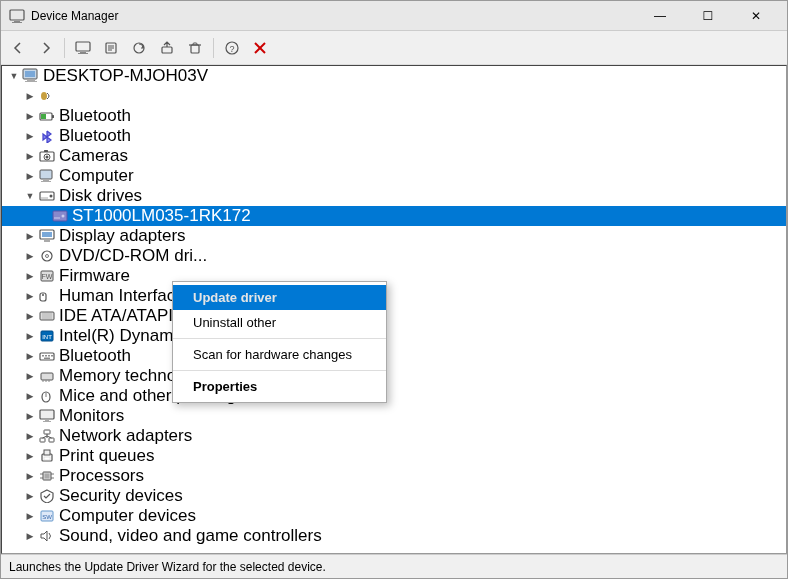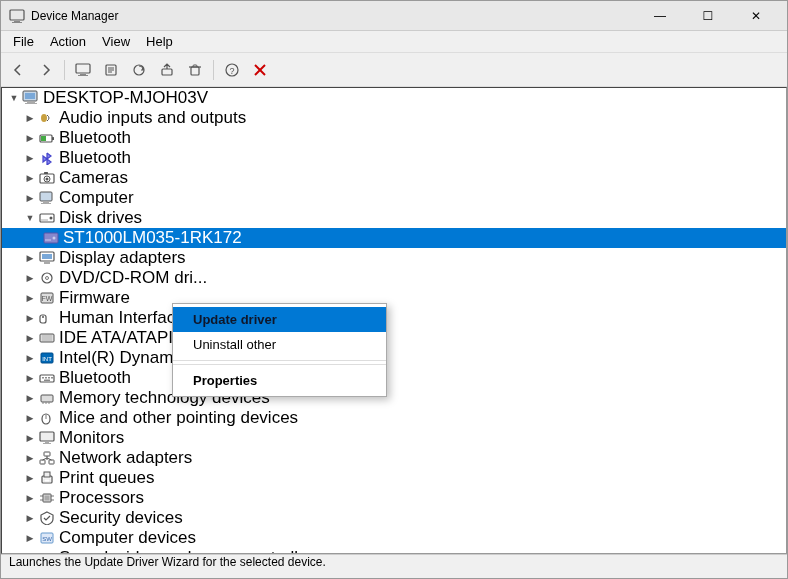--- a/index.html
+++ b/index.html
@@ -159,21 +159,21 @@
       margin-right: 3px;
     }
 
     .item-label {
       font-size: 17px;
     }
 
     
     .indent-0 { padding-left: 4px; }
     .indent-1 { padding-left: 20px; }
-    .indent-2 { padding-left: 24px; }
+    .indent-2 { padding-left: 33px; }
 
     
     .context-menu {
       position: absolute;
       left: 170px;
       top: 215px;
       background: white;
       border: 1px solid #aaa;
       box-shadow: 3px 3px 8px rgba(0,0,0,0.25);
       z-index: 100;
@@ -182,36 +182,37 @@
     }
     .ctx-item {
       padding: 5px 20px;
       cursor: pointer;
       font-size: 13px;
       display: flex;
       align-items: center;
     }
     .ctx-item.highlighted {
       background: #0078d4;
-      color: #0f172a;
+      color: #e5e5e5;
       font-weight: 600;
     }
     .ctx-item.bold { font-weight: bold; }
     .ctx-sep {
       height: 1px;
       background: #ddd;
       margin: 3px 0;
     }
 
     
     .status-bar {
       height: 24px;
       background: #f0f0f0;
       border-top: 1px solid #ccc;
       display: flex;
+      align-items: center;
       padding: 0 8px;
       font-size: 12px;
       flex-shrink: 0;
     }
   </style>
 </head>
 <body>
 
 <div class="window">
 
@@ -224,26 +225,20 @@
       </svg>
     </div>
     <span class="title-bar-text">Device Manager</span>
     <div class="title-bar-controls">
       <button class="title-btn">—</button>
       <button class="title-btn">☐</button>
       <button class="title-btn close">✕</button>
     </div>
   </div>
 
-  <div class="menu-bar">
-    <div class="menu-item">File</div>
-    <div class="menu-item">Action</div>
-    <div class="menu-item">View</div>
-    <div class="menu-item">Help</div>
-  </div>
 
   <div class="toolbar">
     <button class="toolbar-btn" title="Back">
       <svg width="14" height="14" viewBox="0 0 14 14">
           <path d="M9 2 L4 7 L9 12" stroke="#555" stroke-width="1.5" fill="none"></path>
         </svg>
     </button>
     <button class="toolbar-btn" title="Forward">
       <svg width="14" height="14" viewBox="0 0 14 14">
           <path d="M5 2 L10 7 L5 12" stroke="#555" stroke-width="1.5" fill="none"></path>
@@ -317,21 +312,20 @@
       </div>
 
       <div class="tree-item indent-1">
         <div class="expand-btn">▶</div>
         <div class="item-icon">
           <svg width="16" height="14" viewBox="0 0 16 14">
             <ellipse cx="5" cy="7" rx="3" ry="4" fill="#c8a040"></ellipse>
             <path d="M8 4 Q12 7 8 10" stroke="#555" stroke-width="1" fill="none"></path>
           </svg>
         </div>
-        <span class="item-label">Audio inputs and outputs</span>
       </div>
 
       <div class="tree-item indent-1">
         <div class="expand-btn">▶</div>
         <div class="item-icon">
           <svg width="16" height="14" viewBox="0 0 16 14">
             <rect x="1" y="4" width="12" height="7" rx="1" fill="none" stroke="#555" stroke-width="1.2"></rect>
             <rect x="13" y="6" width="2" height="3" rx="0.5" fill="#555"></rect>
             <rect x="2" y="5" width="5" height="5" fill="#44aa44"></rect>
           </svg>
@@ -594,20 +588,23 @@
       </div>
 
       <div class="context-menu">
         <div class="ctx-item highlighted">
           <span>Update driver</span>
         </div>
         <div class="ctx-item">
           <span>Uninstall other</span>
         </div>
         <div class="ctx-sep"></div>
+        <div class="ctx-item">
+          <span>Scan for hardware changes</span>
+        </div>
         <div class="ctx-sep"></div>
         <div class="ctx-item bold">
           <span>Properties</span>
         </div>
       </div>
 
     </div>
   </div>
 
   <div class="status-bar">

